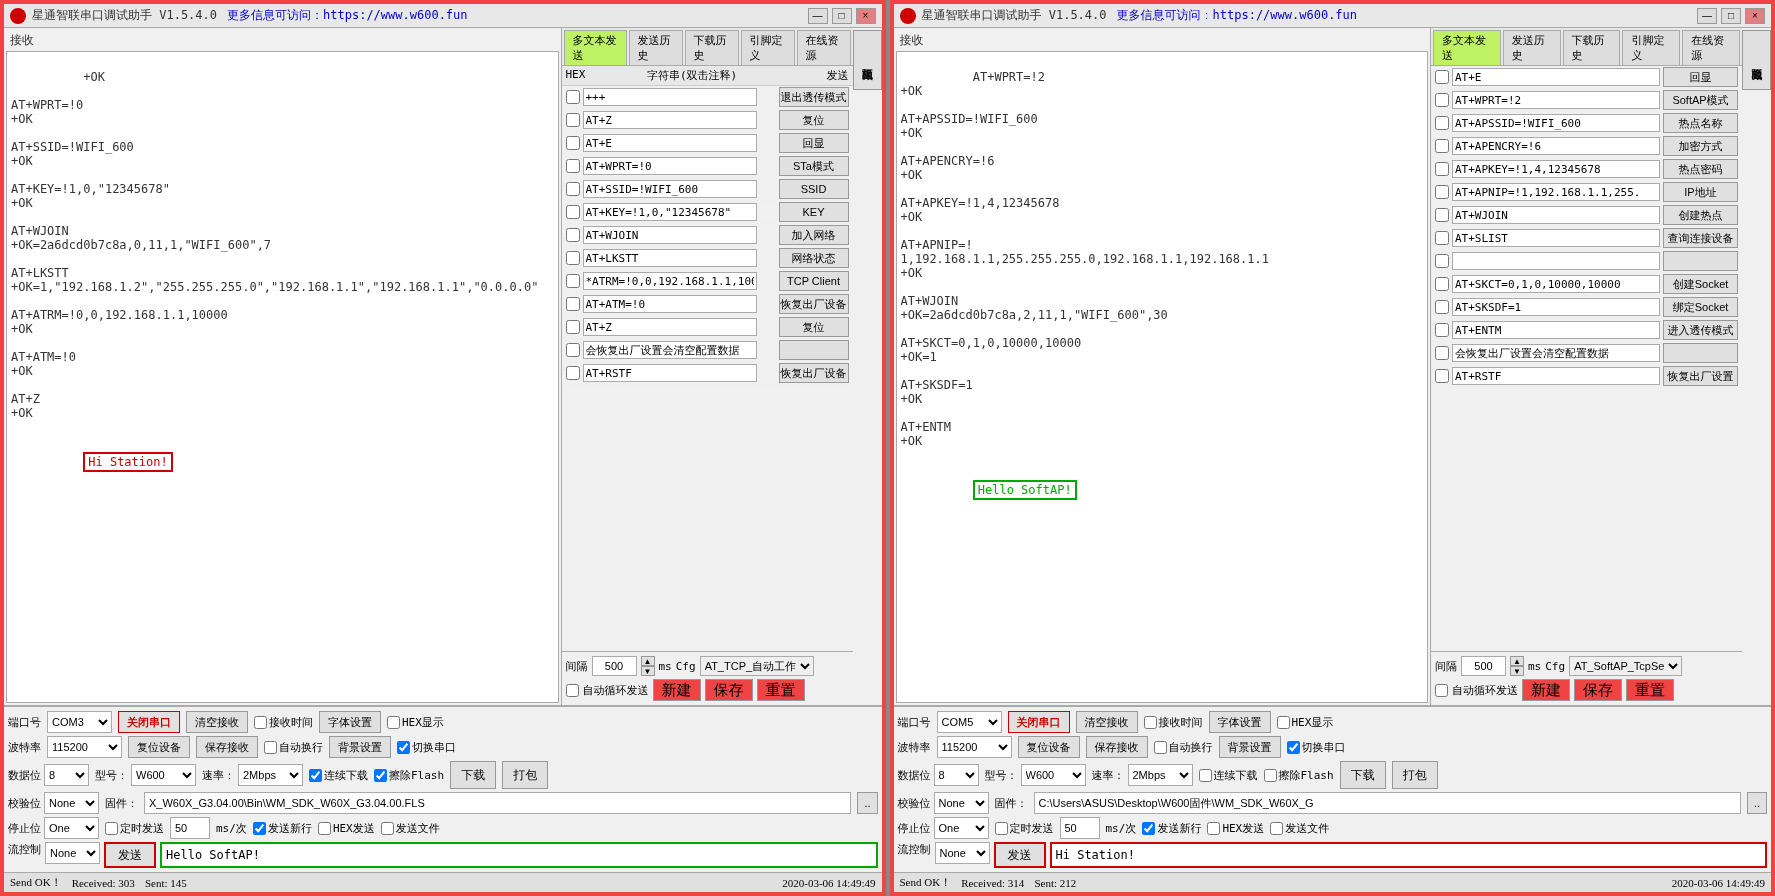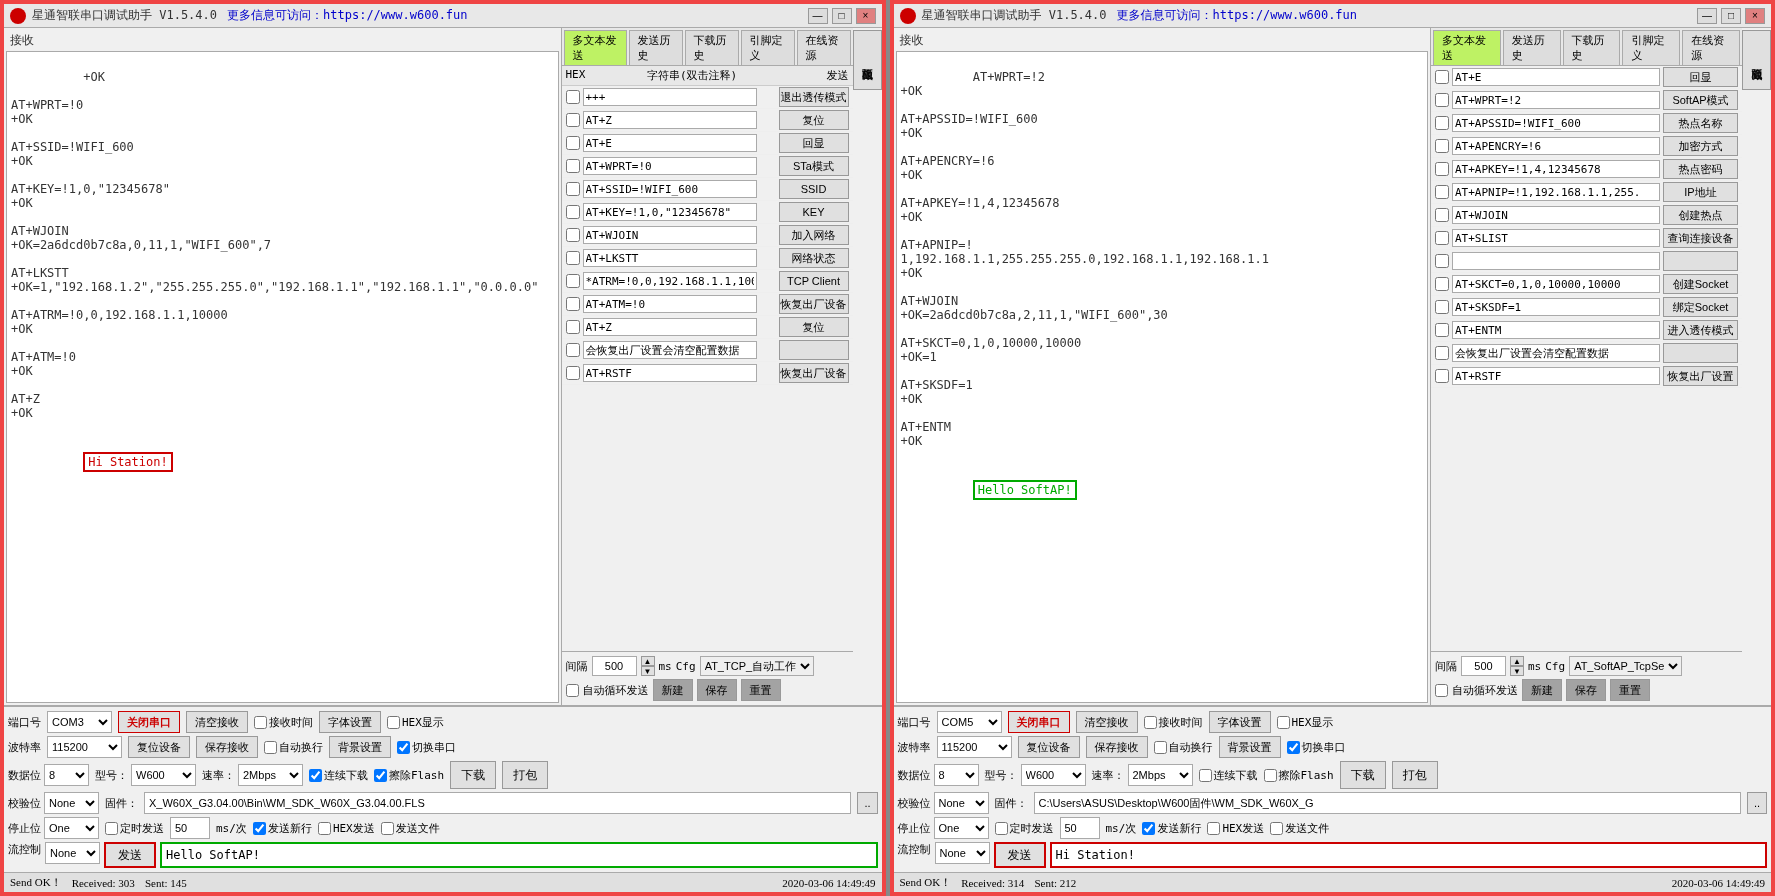--- a/index.html
+++ b/index.html
@@ -46,21 +46,21 @@
 
     .ms-footer { padding: 4px; border-top: 1px solid #aaa; display: flex; flex-direction: column; gap: 3px; }
     .ms-footer-row { display: flex; align-items: center; gap: 4px; }
     .ms-interval-label { font-size: 11px; }
     .ms-interval-input { width: 45px; height: 20px; border: 1px solid #aaa; font-size: 11px; text-align: center; }
     .ms-spin { display: flex; flex-direction: column; }
     .ms-spin-btn { width: 14px; height: 10px; background: #e0e0e0; border: 1px solid #999; font-size: 8px; line-height: 10px; cursor: pointer; text-align: center; }
     .ms-ms-label { font-size: 11px; }
     .ms-cfg-label { font-size: 11px; }
     .ms-cfg-select { height: 20px; border: 1px solid #aaa; font-size: 11px; }
-    .ms-action-btn { height: 22px; padding: 0 8px; background: #a3a3a3; border: 1px solid #999; font-size: 11px; cursor: pointer; }
+    .ms-action-btn { height: 22px; padding: 0 8px; background: #ef4444; border: 1px solid #999; font-size: 15px; cursor: pointer; }
     .ms-autocycle { font-size: 11px; }
 
     
     .right-list-area { flex: 1; overflow-y: auto; }
     .rl-row { display: flex; align-items: center; padding: 1px 4px; border-bottom: 1px solid #eee; gap: 3px; }
     .rl-checkbox { width: 14px; height: 14px; }
     .rl-input { flex: 1; height: 18px; border: 1px solid #aaa; font-size: 11px; padding: 0 2px; font-family: monospace; }
     .rl-btn { width: 75px; height: 20px; background: #e0e0e0; border: 1px solid #999; font-size: 11px; cursor: pointer; white-space: nowrap; }
 
     

